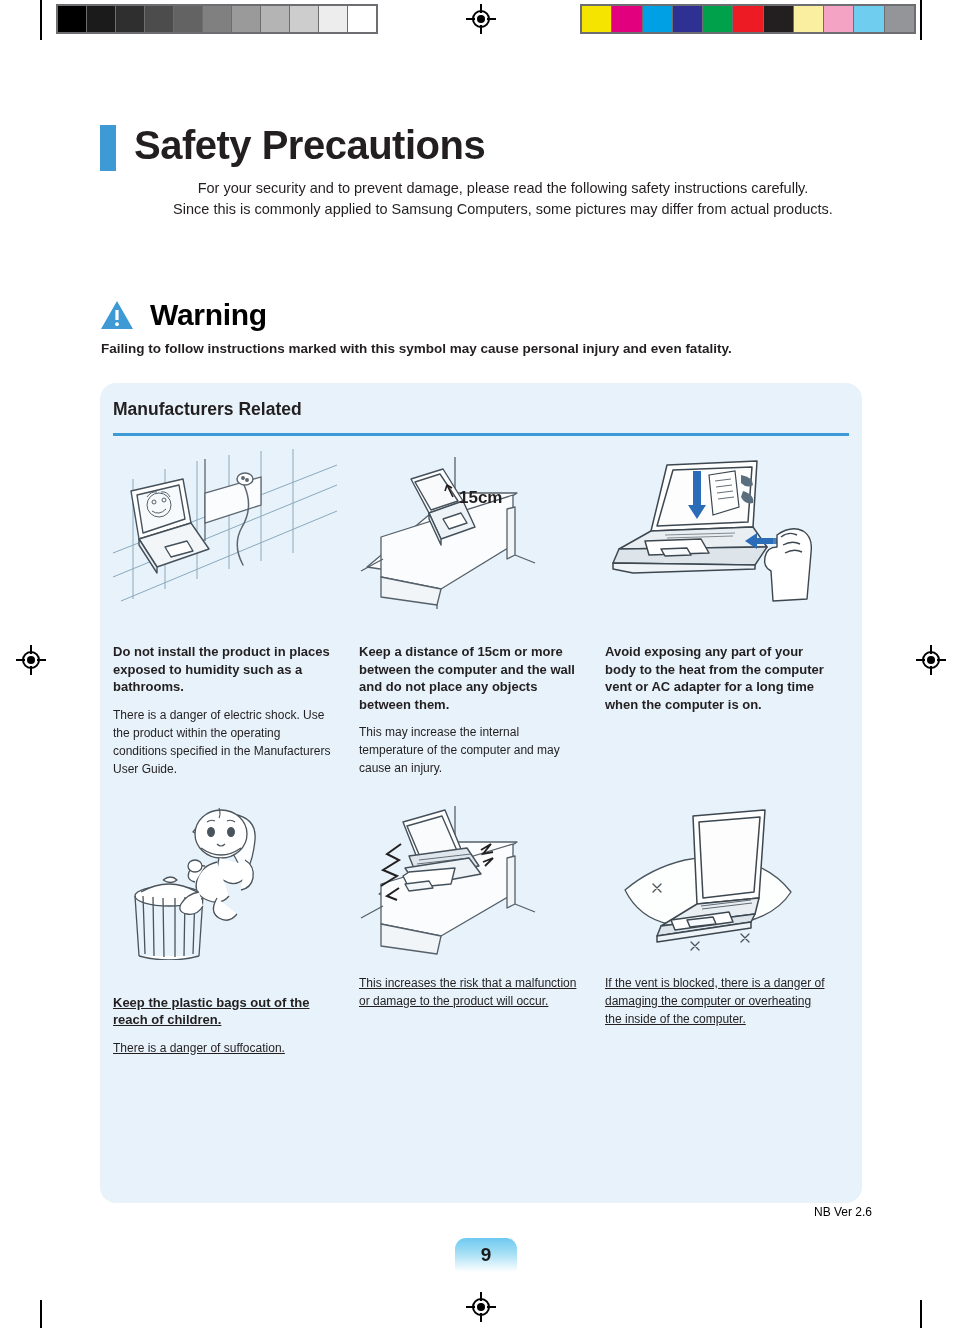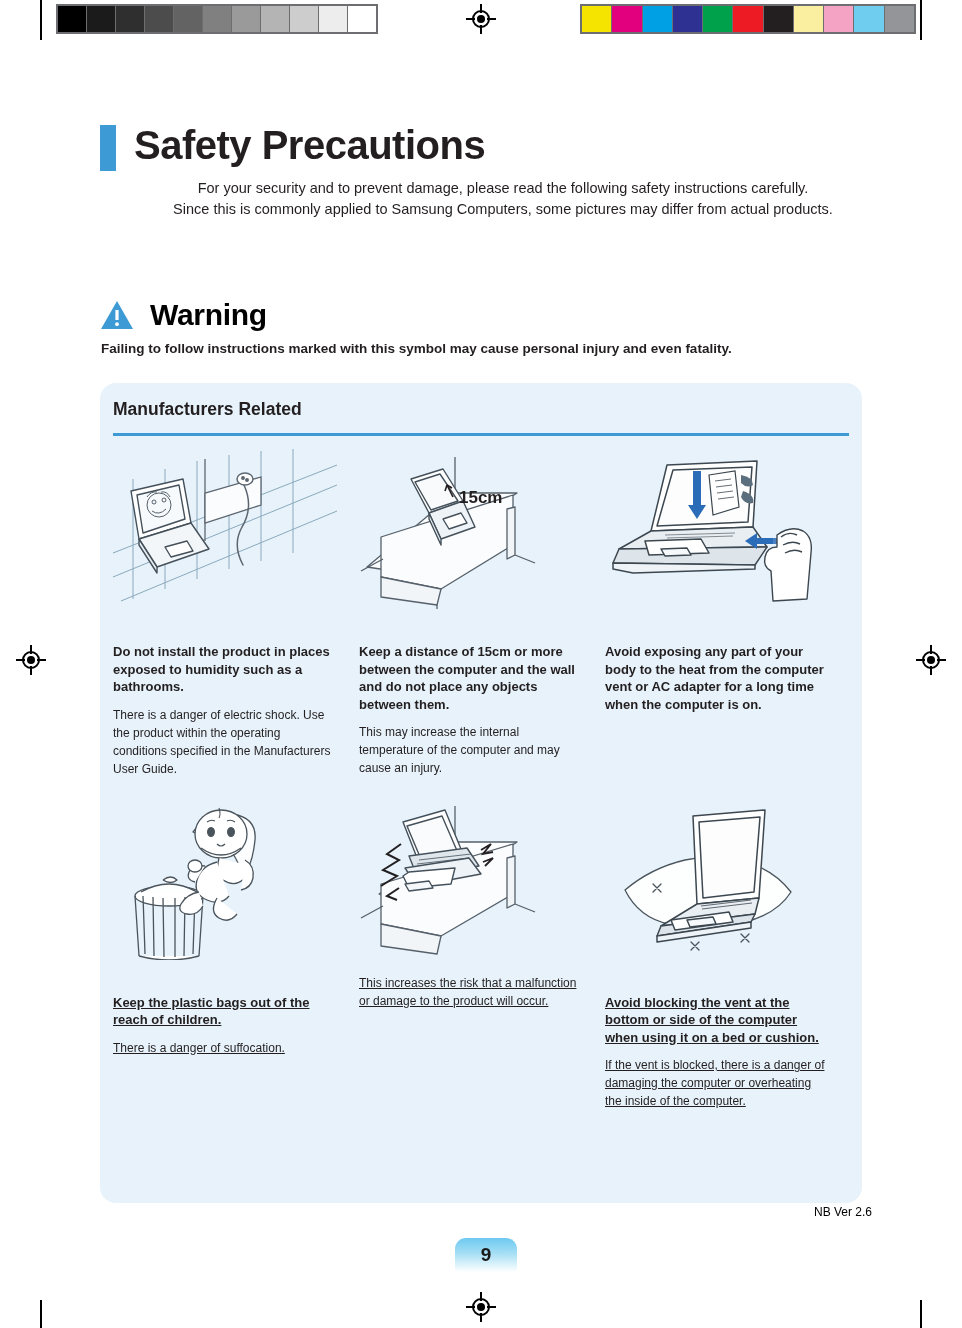--- a/index.html
+++ b/index.html
@@ -369,21 +369,20 @@
               <path d="M96 106 L146 100"></path>
                 <path d="M97 109 L147 103"></path>
             </g>
             <g stroke="#4a545c" stroke-width="1.3" fill="none" stroke-linecap="round">
               <path d="M48 84 l8 8 M56 84 l-8 8"></path>
               <path d="M86 142 l8 8 M94 142 l-8 8"></path>
               <path d="M136 134 l8 8 M144 134 l-8 8"></path>
             </g>
           </svg>
         </div>
-        <div class="cap-bold">Avoid blocking the vent at the bottom or side of the computer when using it on a bed or cushion.</div>
         <div class="cap-body">If the vent is blocked, there is a danger of damaging the computer or overheating the inside of the computer.</div>
       </div>
 
     </div>
   </div>
 
   <div class="ver">NB Ver 2.6</div>
   <div class="pagenum">9</div>
 
   <div class="crop" style="left:40px;top:1300px;width:2px;height:28px;"></div>

